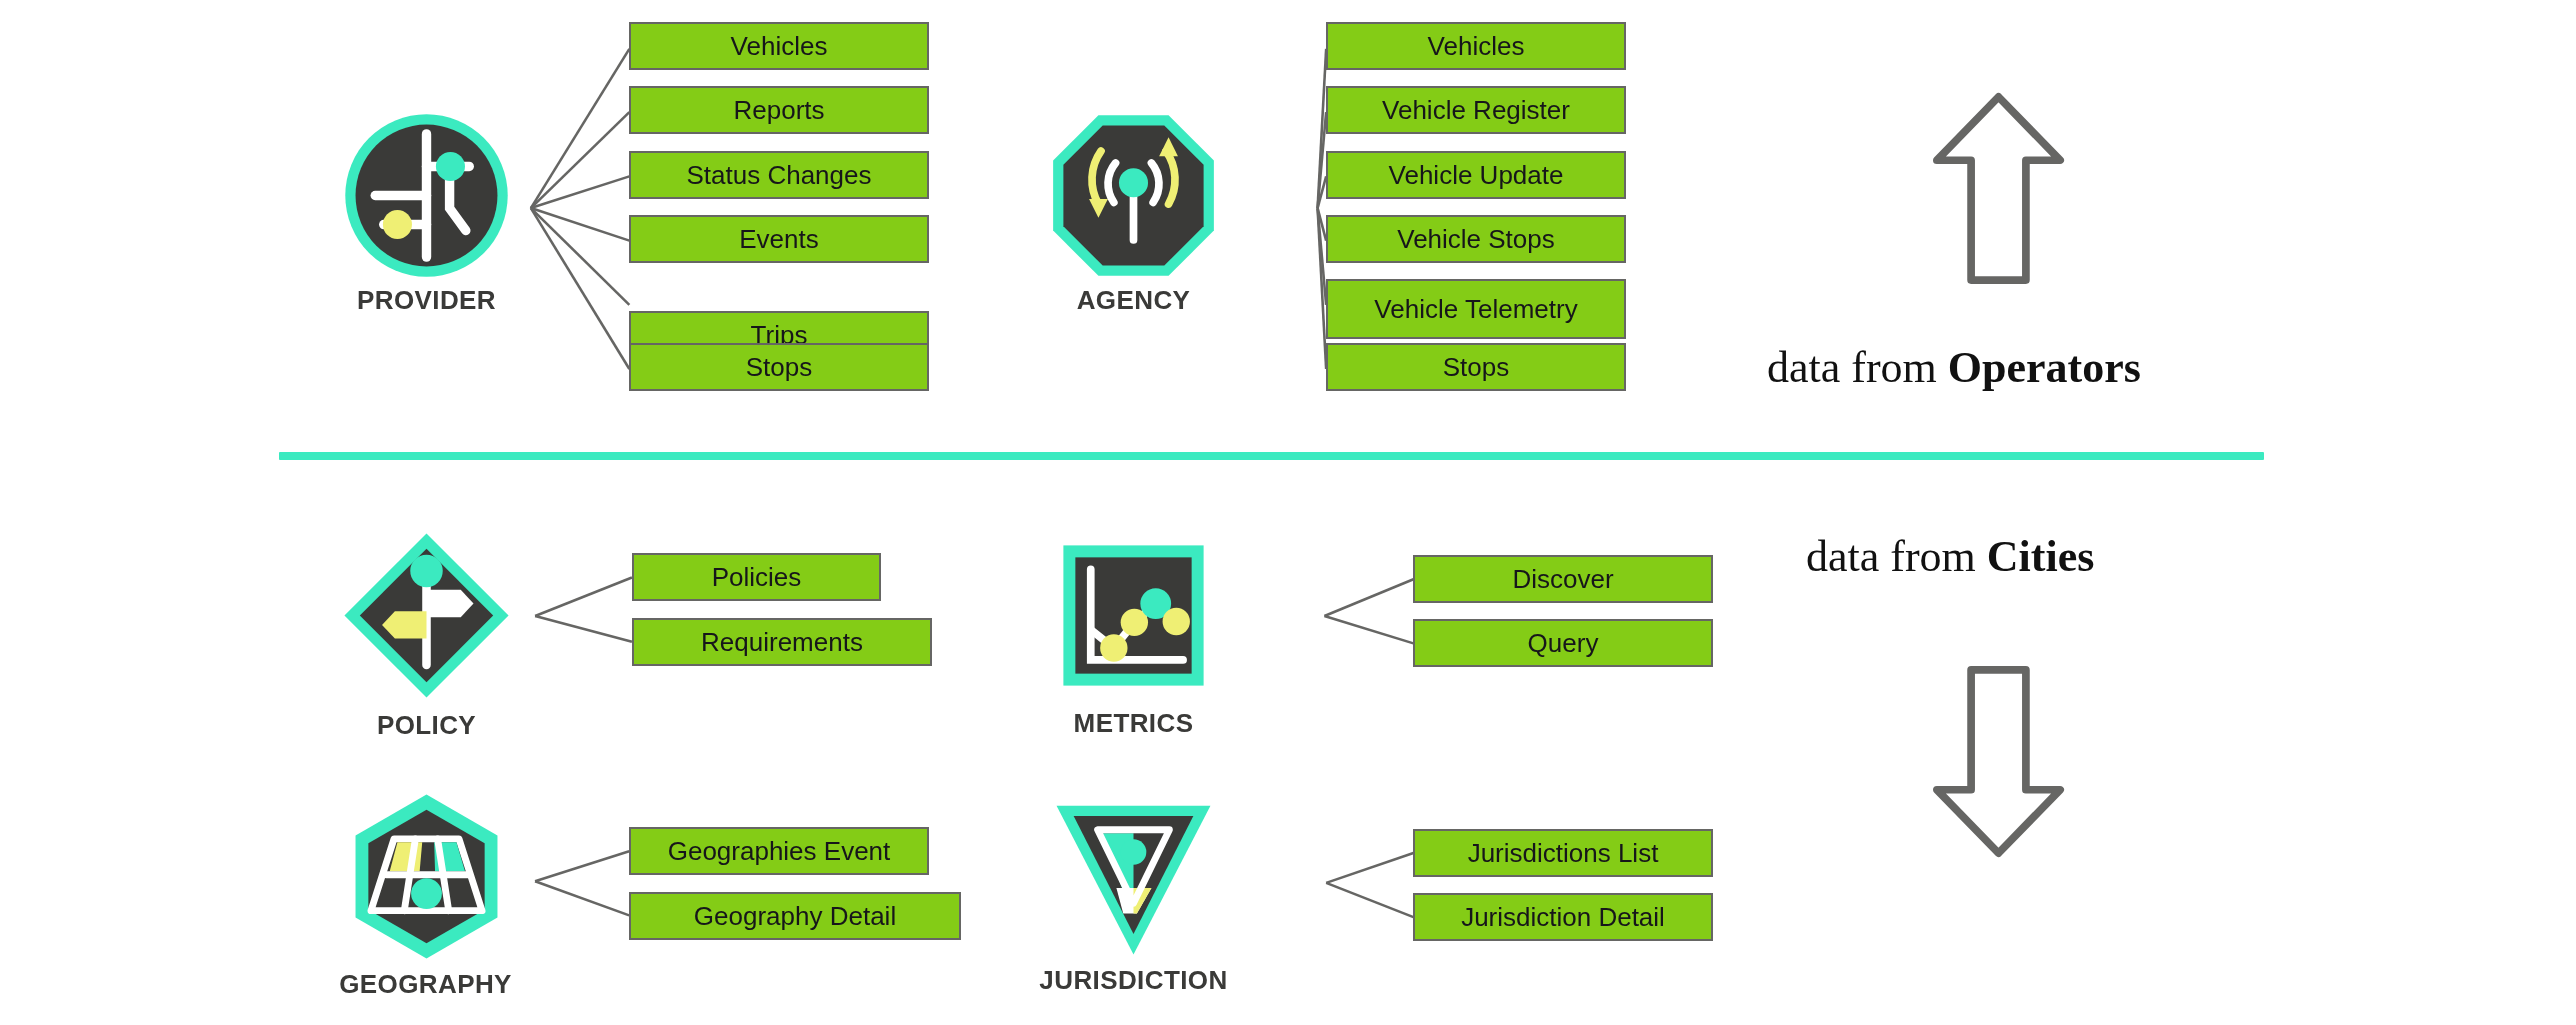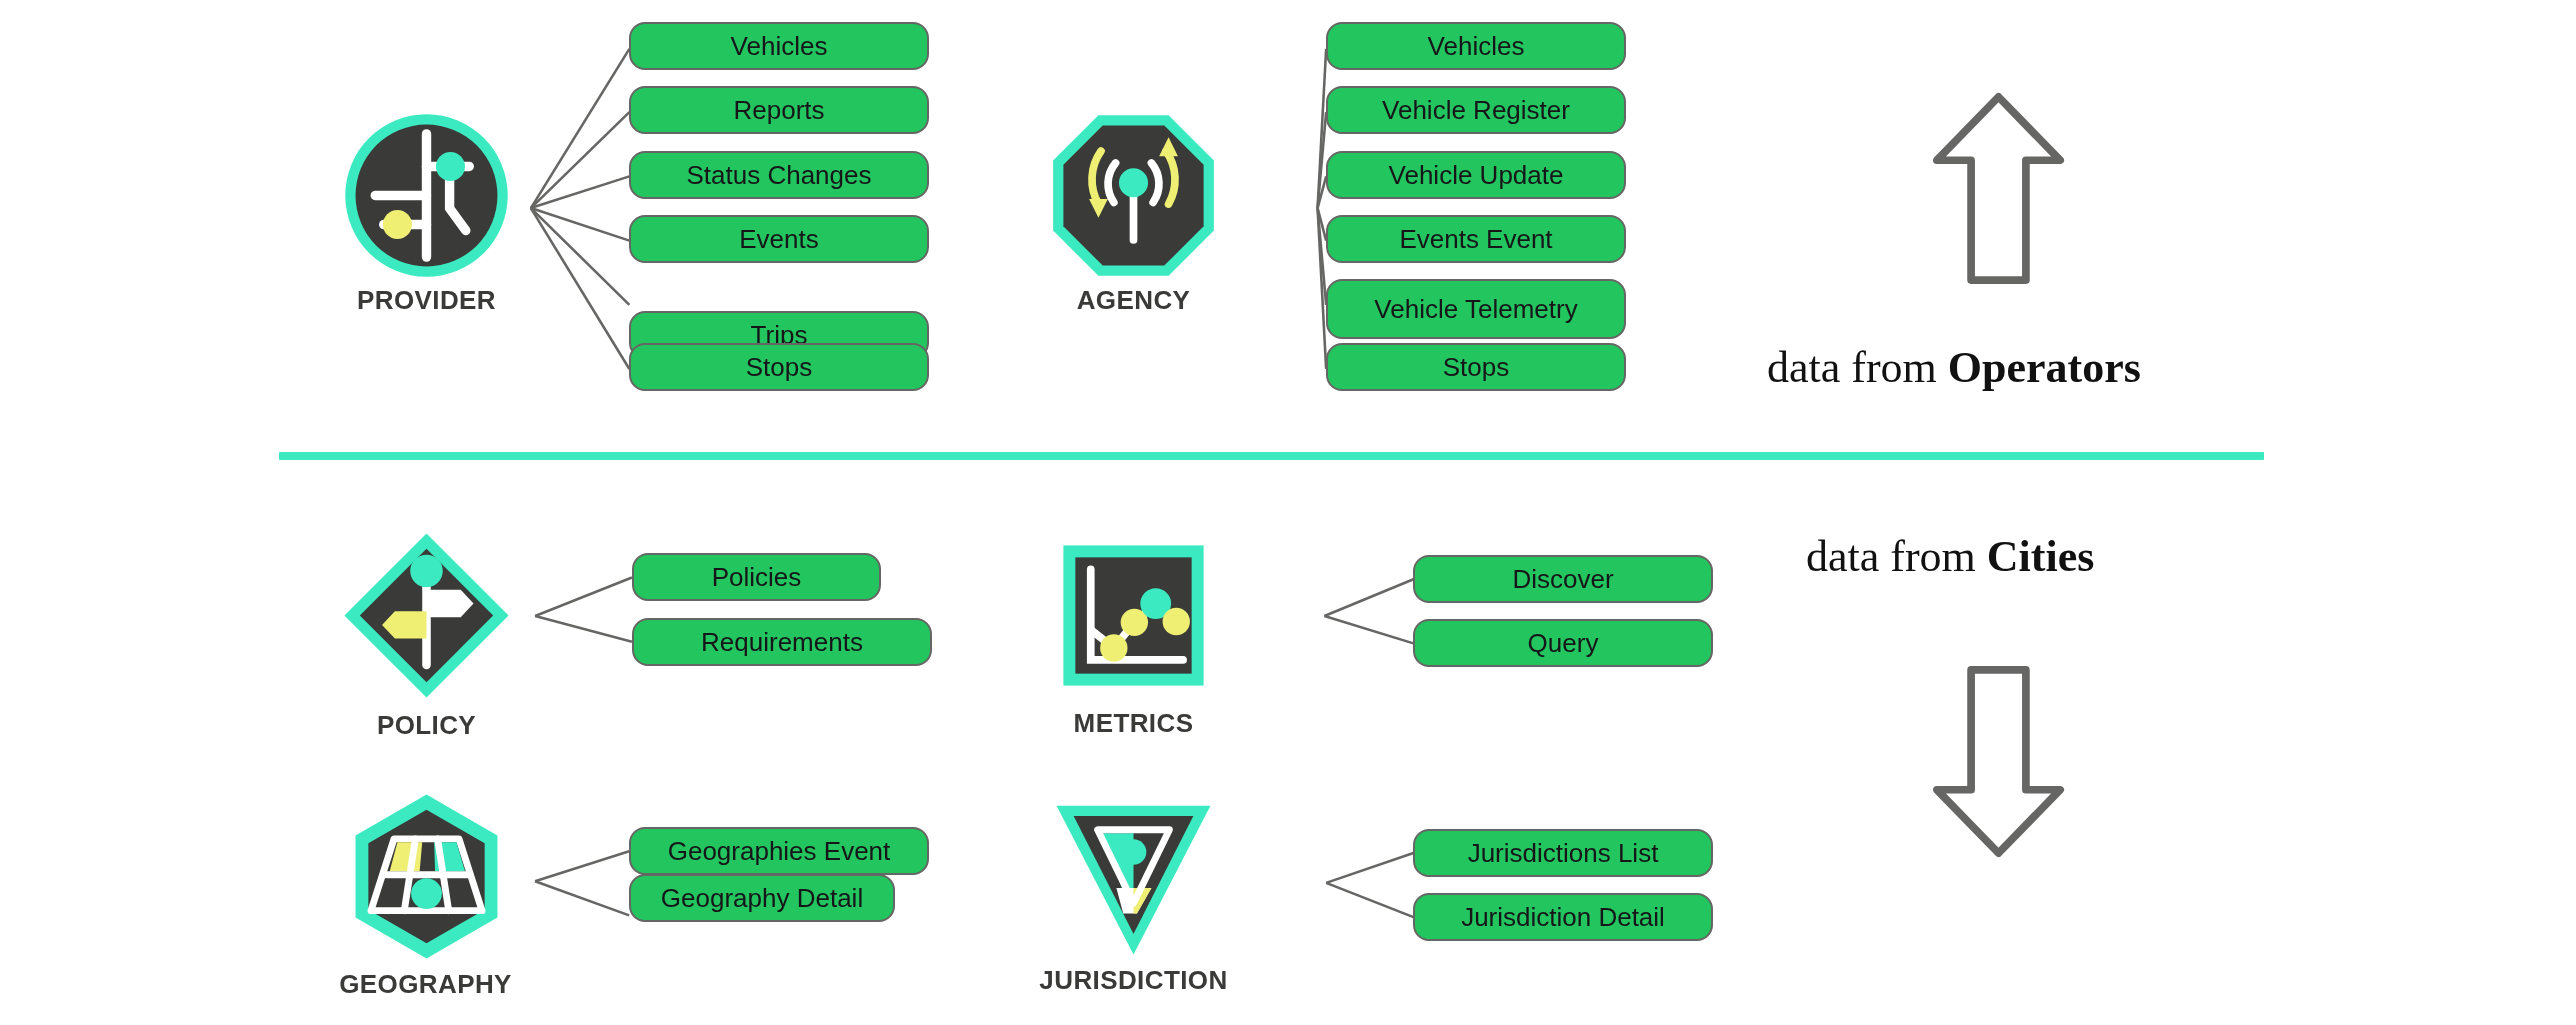--- a/index.html
+++ b/index.html
@@ -49,22 +49,22 @@
     color: #3A3A38;
     letter-spacing: 0.4px;
     white-space: nowrap;
   }
 
   
   .box {
     position: absolute;
     box-sizing: border-box;
     border: 2.6px solid #666664;
-    border-radius: 16px;
-    background: #22c55e;
+    border-radius: 0;
+    background: #84cc16;
     color: #16161a;
     font-family: "Liberation Sans", sans-serif;
     font-size: 26px;
     display: flex;
     align-items: center;
     justify-content: center;
     line-height: 1;
     text-align: right;
   }
 
@@ -165,21 +165,21 @@
 
         <line x1="100" y1="92" x2="100" y2="152" stroke="#FFFFFF" stroke-width="9" stroke-linecap="round"></line>
         <circle cx="100" cy="85" r="17" fill="#3BEAC0"></circle>
       </svg>
     </div>
     <div class="icon-label" style="left:107px; top:285px; width:171px; font-size:26px;">AGENCY</div>
 
     <div class="box" style="left:385px; top:22px; width:300px; height:48px;">Vehicles</div>
     <div class="box" style="left:385px; top:86px; width:300px; height:48px;">Vehicle Register</div>
     <div class="box" style="left:385px; top:151px; width:300px; height:48px;">Vehicle Update</div>
-    <div class="box" style="left:385px; top:215px; width:300px; height:48px;">Events Event</div>
+    <div class="box" style="left:385px; top:215px; width:300px; height:48px;">Vehicle Stops</div>
     <div class="box" style="left:385px; top:279px; width:300px; height:60px;">Vehicle Telemetry</div>
     <div class="box" style="left:385px; top:343px; width:300px; height:48px;">Stops</div>
   </div>
 
   <div class="node-group" style="left:0px; top:496px; width:959px; height:240px;">
 
     <svg class="connectors" width="959" height="240" viewBox="0 0 1120 280">
       <line x1="625" y1="140" x2="738" y2="95"></line>
       <line x1="625" y1="140" x2="738" y2="170"></line>
     </svg>
@@ -252,21 +252,21 @@
           <line x1="87" y1="56" x2="74" y2="140"></line>
           <line x1="113" y1="56" x2="126" y2="140"></line>
           <line x1="53" y1="98" x2="148" y2="98"></line>
         </g>
         <circle cx="100" cy="120" r="18" fill="#3BEAC0"></circle>
       </svg>
     </div>
     <div class="icon-label" style="left:323px; top:199px; width:205px; font-size:26px;">GEOGRAPHY</div>
 
     <div class="box" style="left:629px; top:57px; width:300px; height:48px;">Geographies Event</div>
-    <div class="box" style="left:629px; top:104px; width:266px; height:48px;">Geography Detail</div>
+    <div class="box" style="left:629px; top:122px; width:332px; height:48px;">Geography Detail</div>
   </div>
 
   <div class="node-group" style="left:941px; top:770px; width:873px; height:248px;">
 
     <svg class="connectors" width="873" height="248" viewBox="0 0 1020 290">
       <line x1="450" y1="132" x2="552" y2="97"></line>
       <line x1="450" y1="132" x2="552" y2="172"></line>
     </svg>
 
     <div class="icon-wrap" style="left:107px; top:17px; width:171px; height:171px;">

